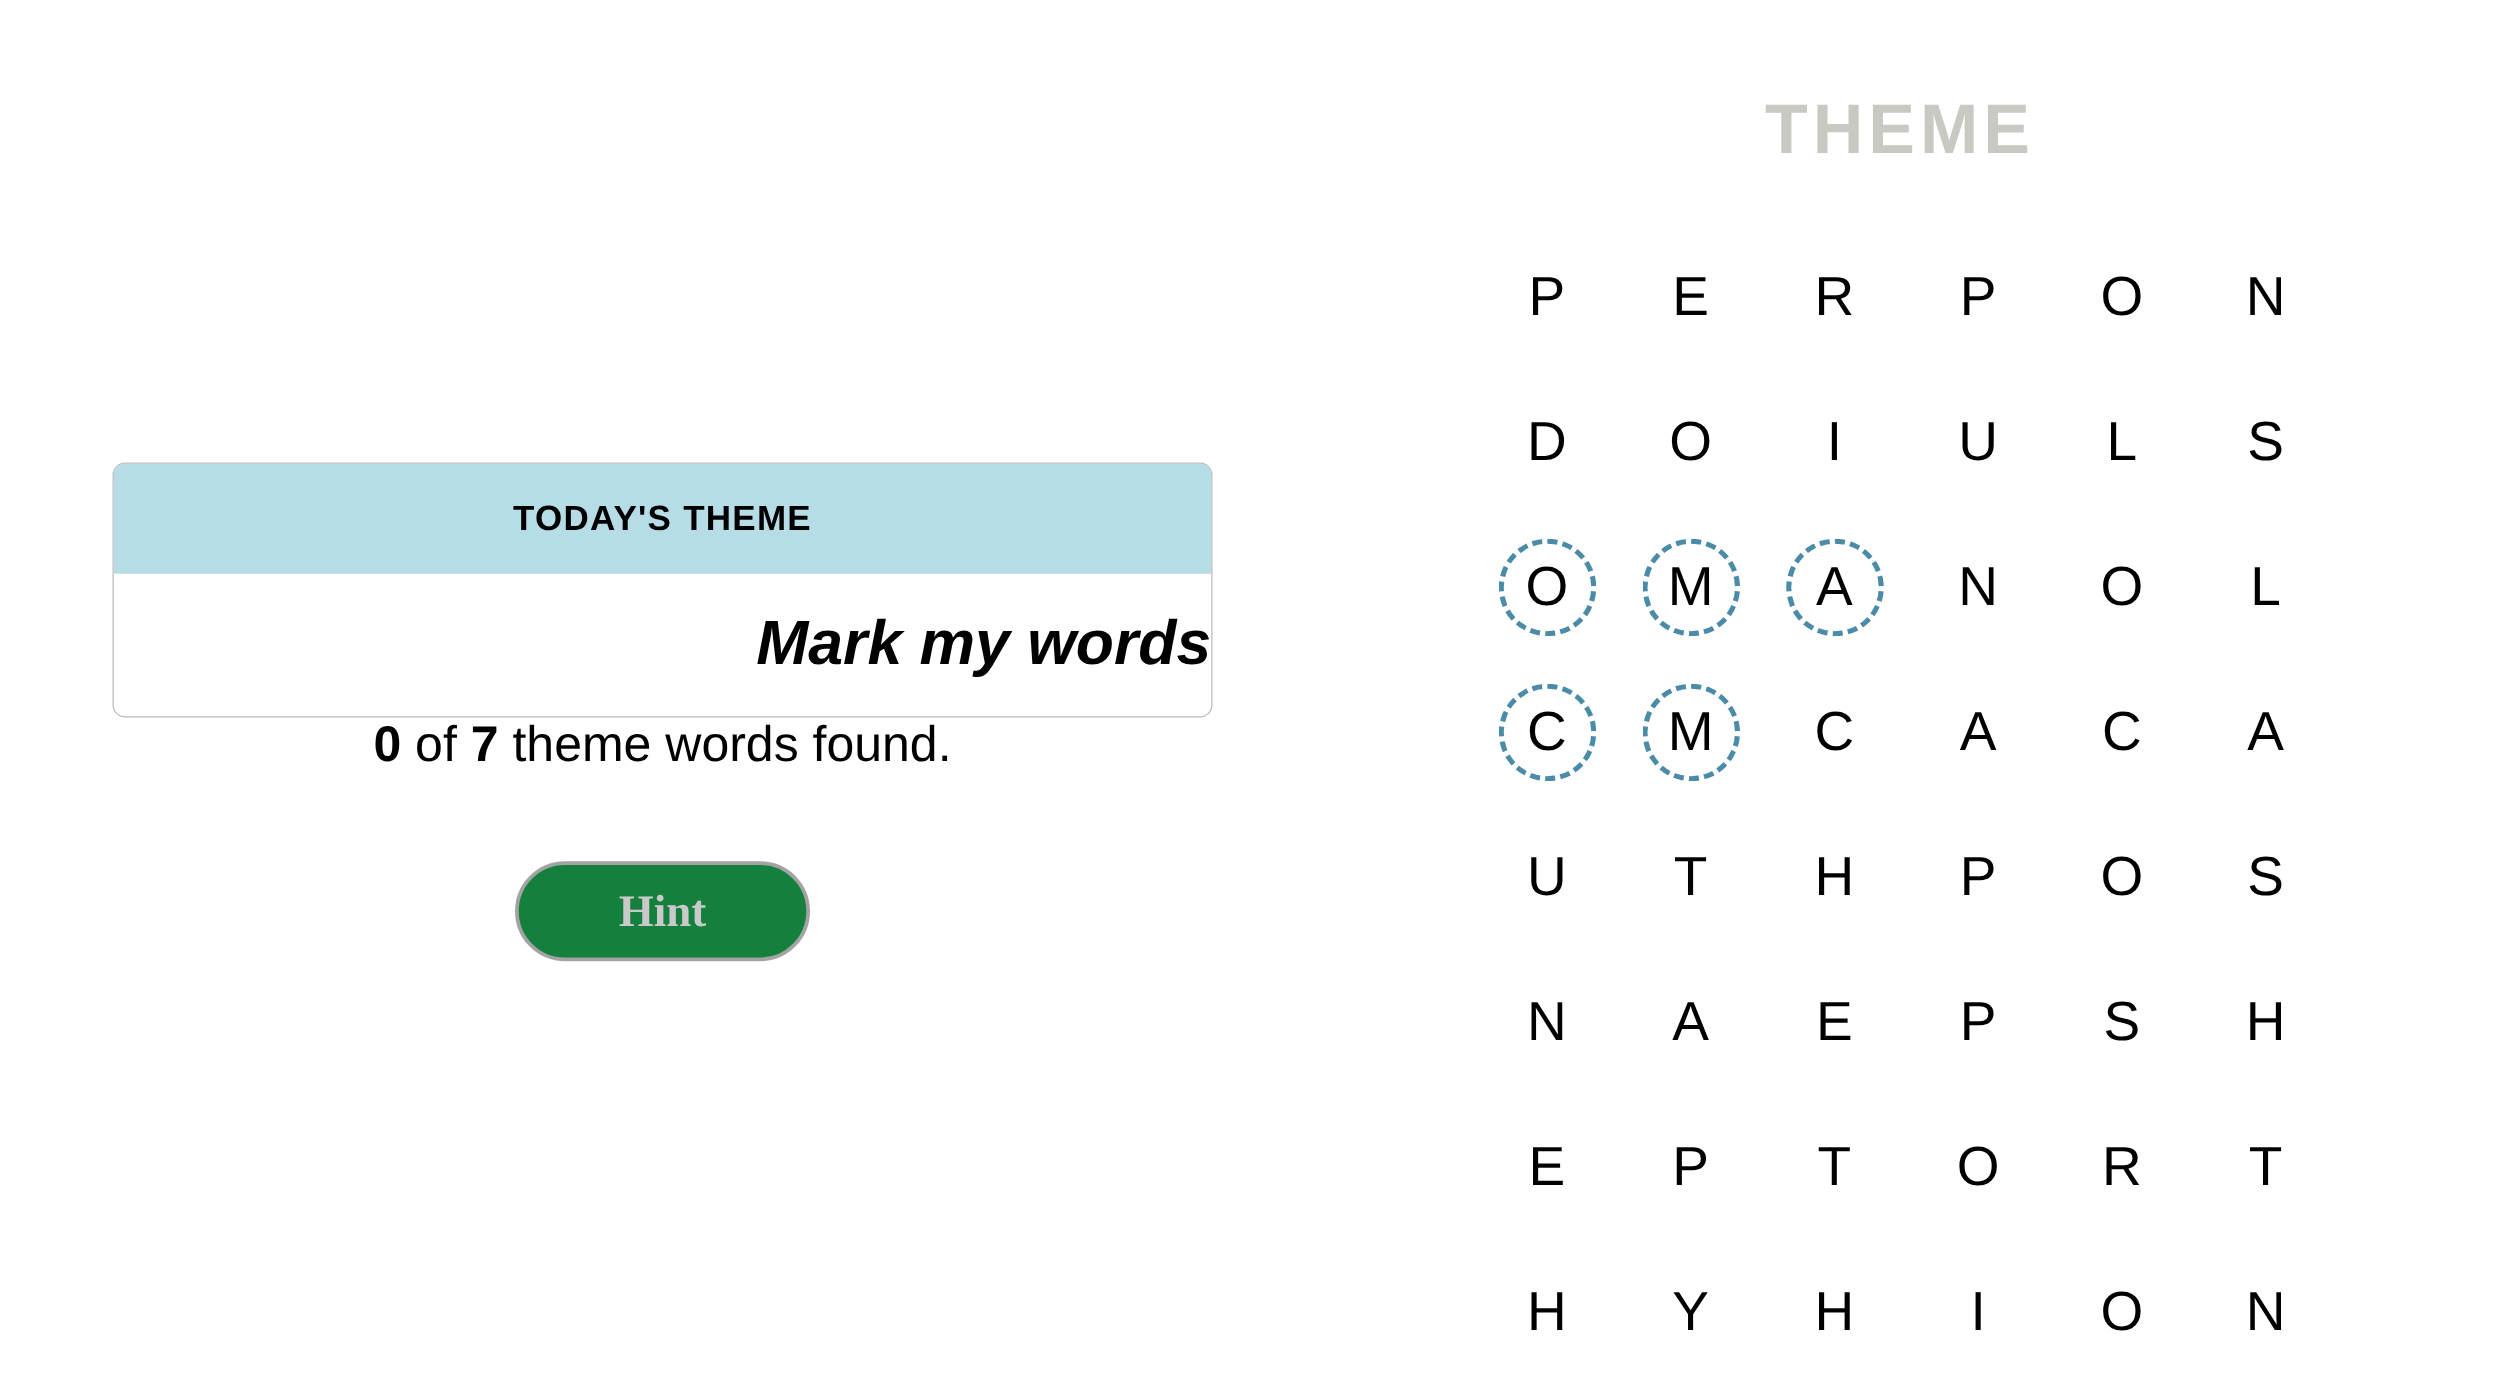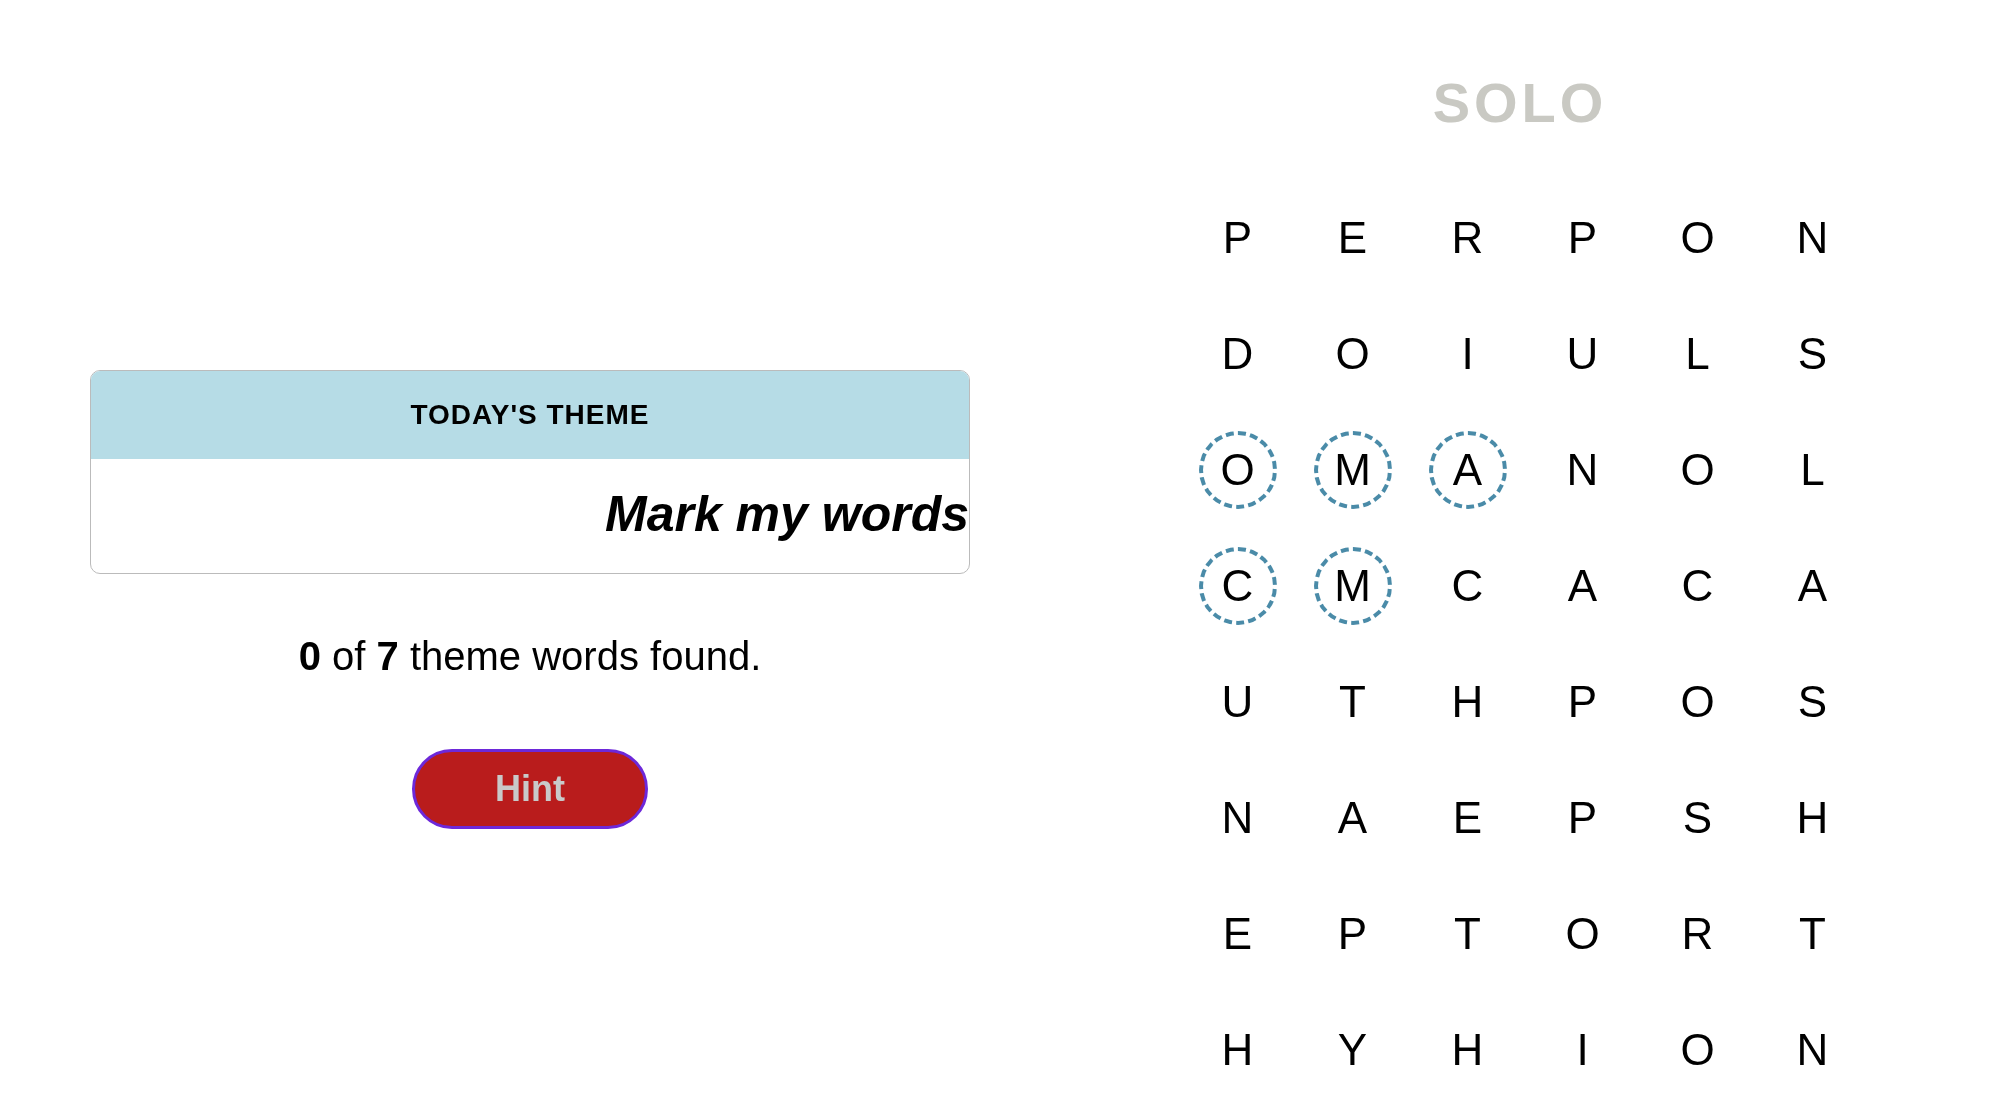--- a/index.html
+++ b/index.html
@@ -39,37 +39,36 @@
       font-weight: 700;
       font-size: 50px;
       color: #000;
       font-style: italic;
     }
     .progress-text {
       text-align: center;
       font-family: -apple-system, BlinkMacSystemFont, 'Segoe UI', Arial, sans-serif;
       font-size: 40px;
       color: #000;
-      margin-top: 60px;
     }
     .progress-text .bold { font-weight: 700; }
     .hint-wrap {
       text-align: center;
       margin-top: 70px;
     }
     .hint-button {
       display: inline-block;
-      border: 3px solid #6d28d9;
+      border: 3px solid #a3a3a3;
       border-radius: 48px;
       padding: 16px 80px;
-      font-family: Liberation Sans, sans-serif;
+      font-family: Liberation Serif, serif;
       font-size: 36px;
       font-weight: 600;
       color: #c9c9c9;
-      background: #b91c1c;
+      background: #15803d;
       cursor: pointer;
     }
     .right-panel {
       position: absolute;
       left: 1180px;
       top: 70px;
     }
     .found-word {
       font-family: -apple-system, BlinkMacSystemFont, 'Segoe UI', Arial, sans-serif;
       font-weight: 800;
@@ -117,21 +116,21 @@
   </div>
   <div class="progress-text">
     <span class="bold">0</span><span> of </span><span class="bold">7</span><span> theme words found.</span>
   </div>
   <div class="hint-wrap">
     <button class="hint-button">Hint</button>
   </div>
 </div>
 
 <div class="right-panel">
-  <div class="found-word">SOLO</div>
+  <div class="found-word">THEME</div>
   <div class="grid" id="grid">
       <div class="cell">P</div>
       <div class="cell">E</div>
       <div class="cell">R</div>
       <div class="cell">P</div>
       <div class="cell">O</div>
       <div class="cell">N</div>
       <div class="cell">D</div>
       <div class="cell">O</div>
       <div class="cell">I</div>

